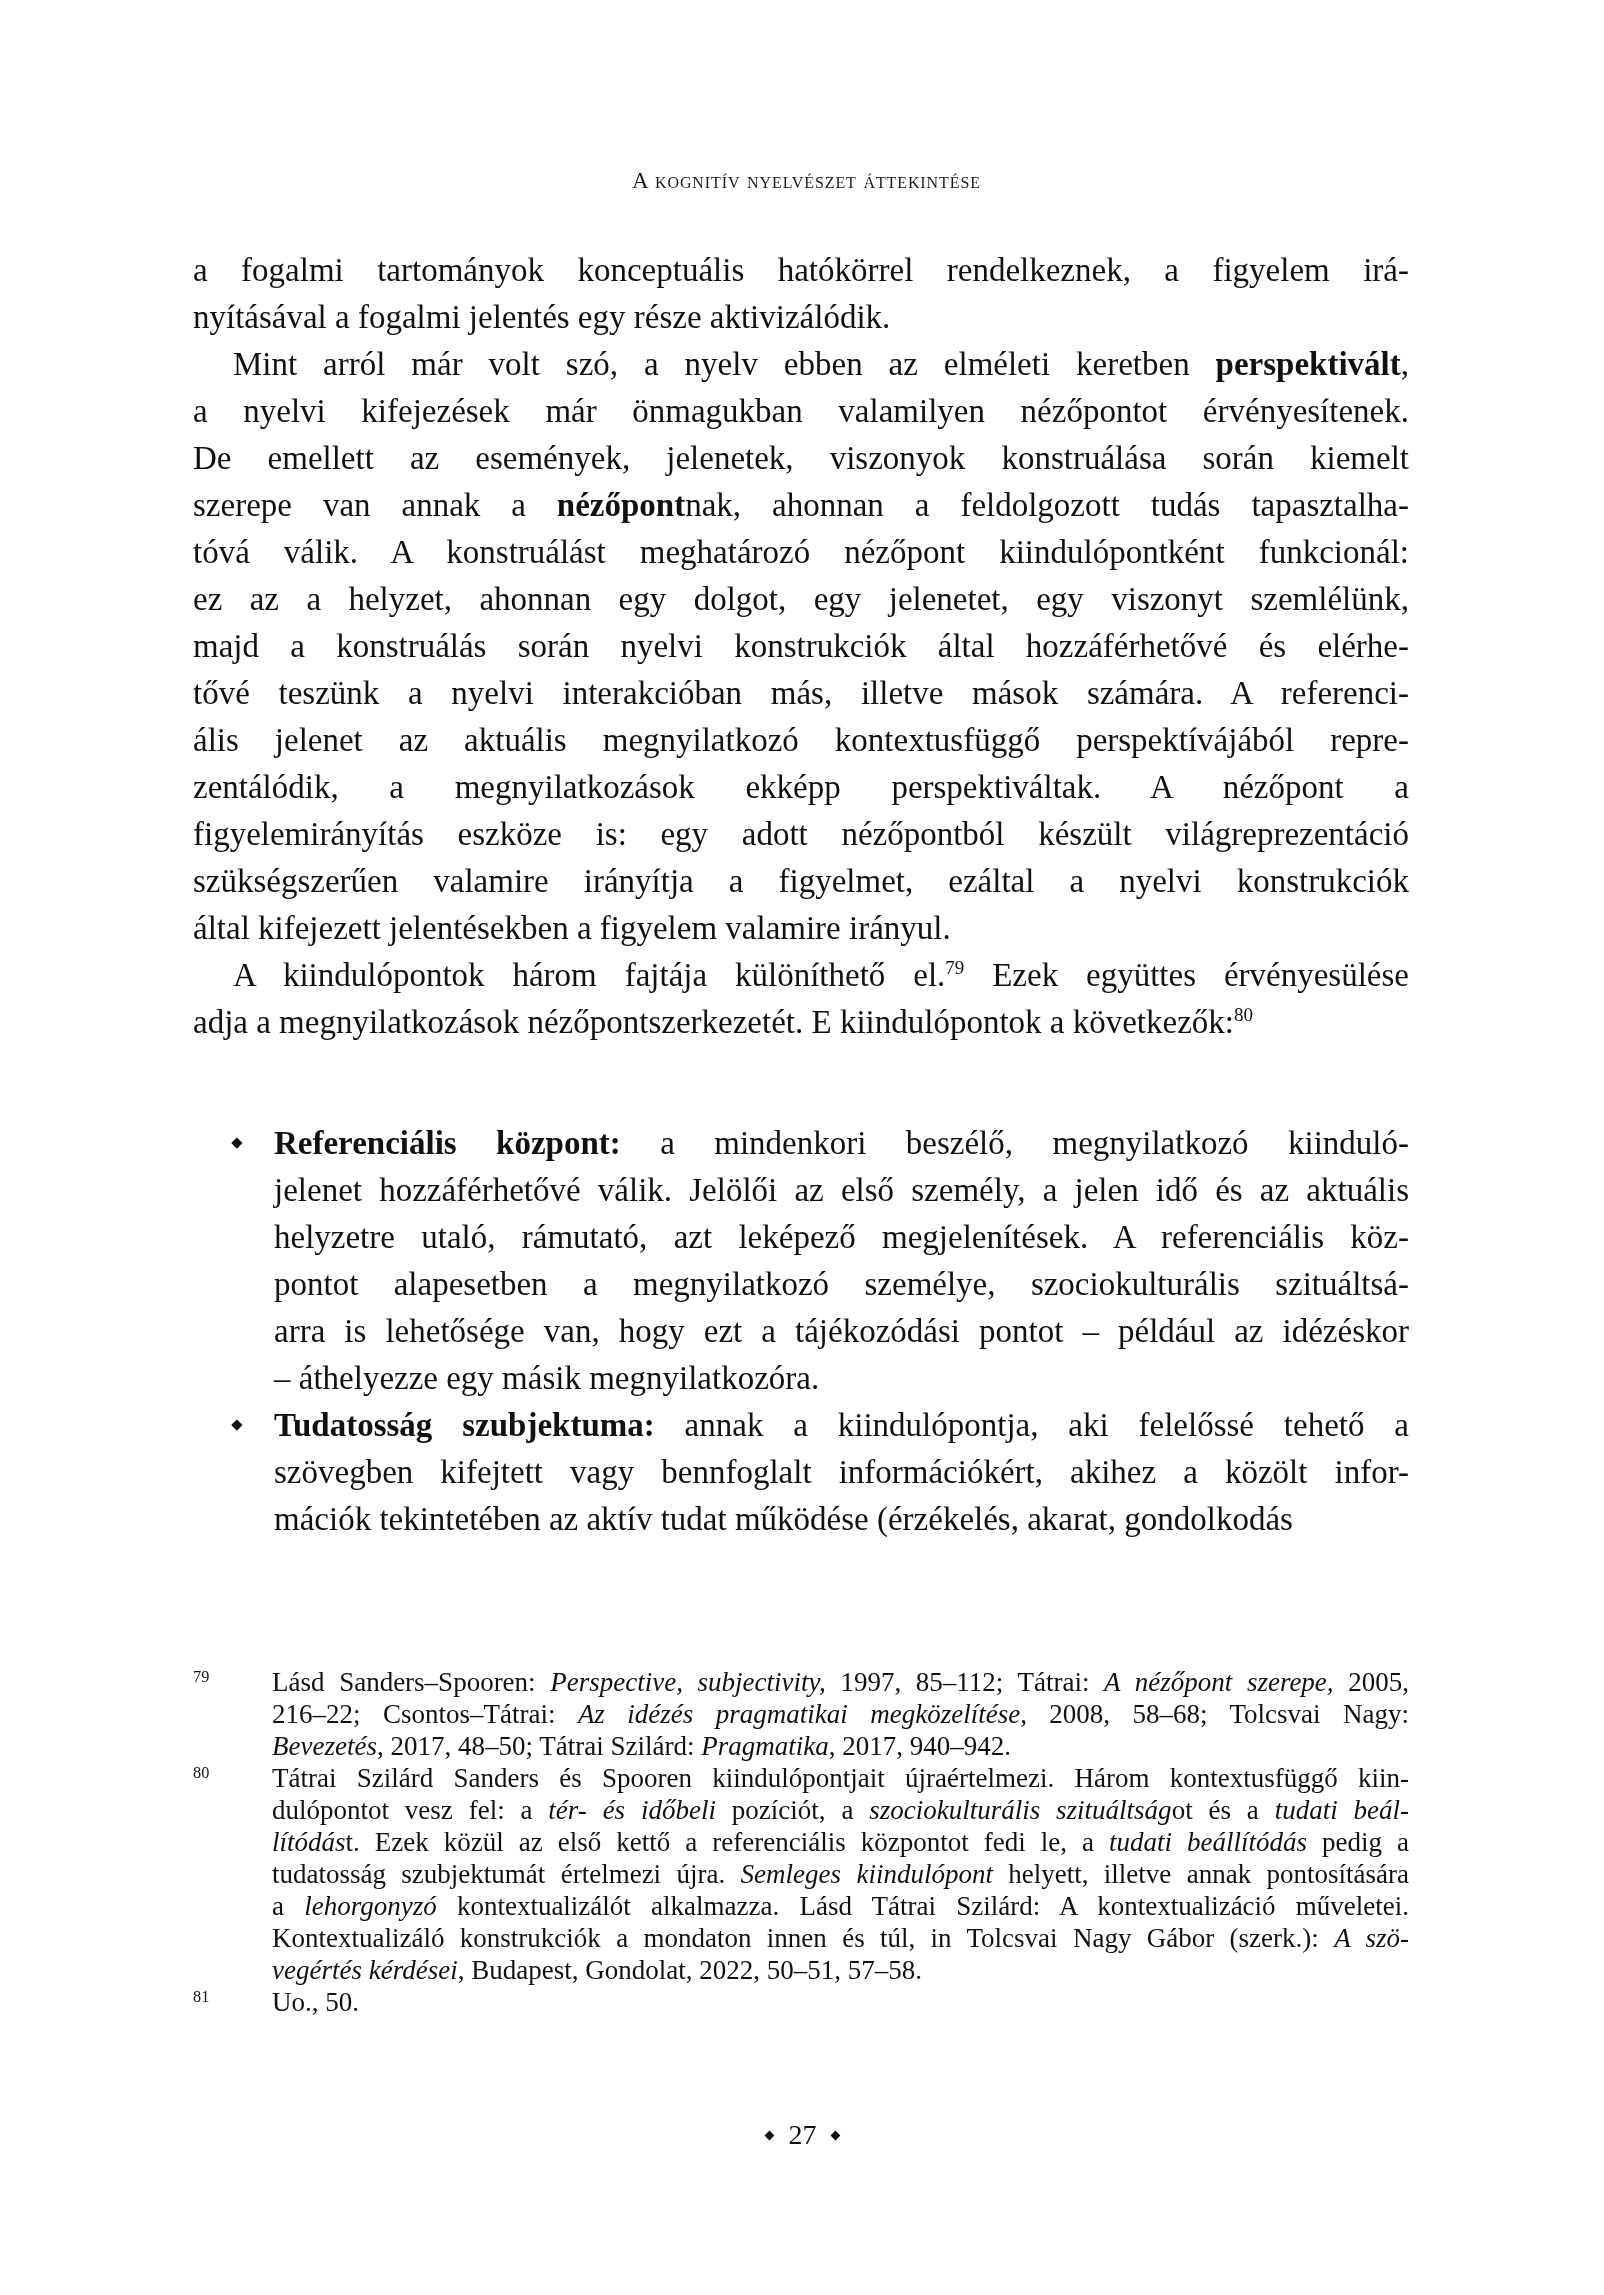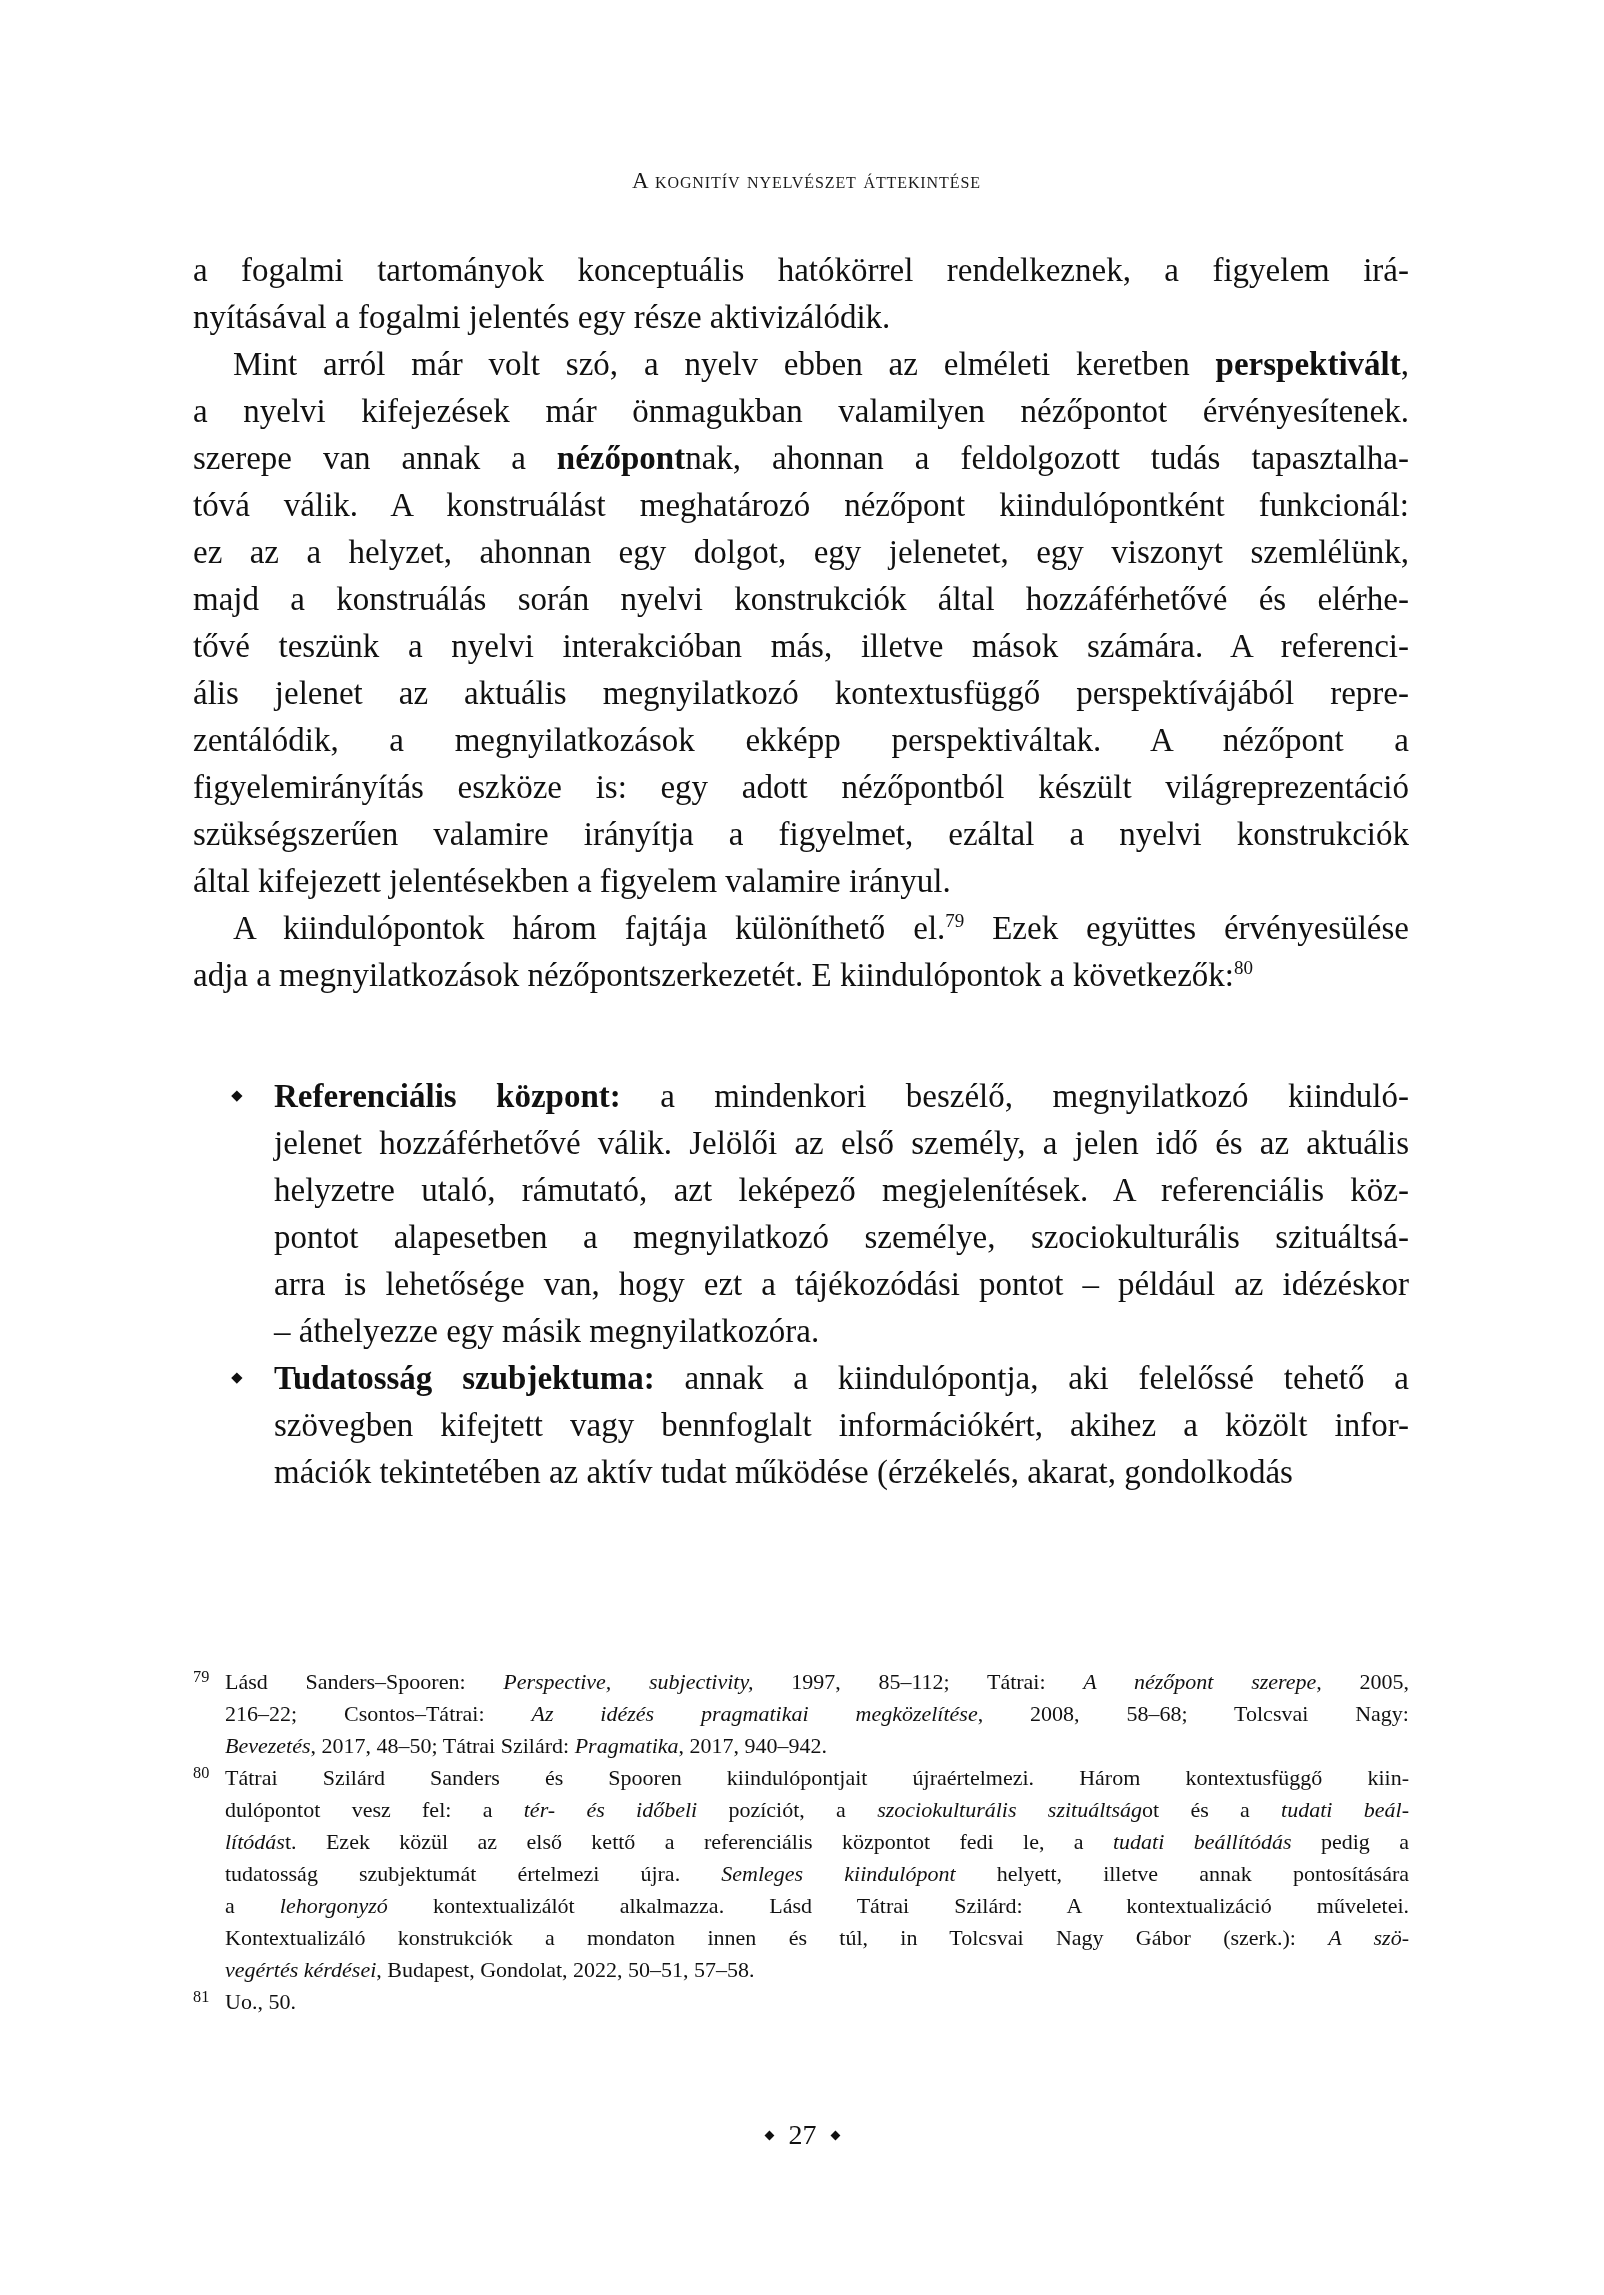--- a/index.html
+++ b/index.html
@@ -31,22 +31,22 @@
     b, .b { font-weight: bold; }
     i, .i { font-style: italic; }
     sup.fnref { font-size: 19px; vertical-align: 12px; line-height: 0; }
 
     .footnotes { position: absolute; left: 193px; top: 1666px; width: 1216px; }
     .fn { position: relative; padding-left: 32px; }
     .fn-num {
       position: absolute; left: 0; top: 3.4px; font-size: 16.3px; line-height: 16.3px;
     }
     .fn-line {
-      font-size: 22px; line-height: 32px; height: 32px;
-      white-space: nowrap; text-align: justify; text-align-last: justify;
+      font-size: 27px; line-height: 32px; height: 32px;
+      white-space: nowrap; text-align: justify; text-align-last: justify; margin-left: 47px;
     }
     .fn-line.last { text-align-last: left; }
 
     .page-number {
       position: absolute; top: 2119px; left: 0; width: 1605px;
       text-align: center; font-size: 28px;
     }
     .pn-diamond {
       display: inline-block; width: 6.9px; height: 6.9px; background: #111111;
       transform: rotate(45deg); vertical-align: middle; margin: 0 15.5px; position: relative; top: -2.6px;
@@ -59,20 +59,21 @@
 
 <div class="page-body">
   <div id="paragraphs">
       <div>
         <div class="line"><span>a fogalmi tartományok konceptuális hatókörrel rendelkeznek, a figyelem irá-</span></div>
         <div class="line last"><span>nyításával a fogalmi jelentés egy része aktivizálódik.</span></div>
       </div>
       <div>
         <div class="line indent"><span>Mint arról már volt szó, a nyelv ebben az elméleti keretben </span><span class="b">perspektivált</span><span>,</span></div>
         <div class="line"><span>a nyelvi kifejezések már önmagukban valamilyen nézőpontot érvényesítenek.</span></div>
+        <div class="line"><span>De emellett az események, jelenetek, viszonyok konstruálása során kiemelt</span></div>
         <div class="line"><span>szerepe van annak a </span><span class="b">nézőpont</span><span>nak, ahonnan a feldolgozott tudás tapasztalha-</span></div>
         <div class="line"><span>tóvá válik. A konstruálást meghatározó nézőpont kiindulópontként funkcionál:</span></div>
         <div class="line"><span>ez az a helyzet, ahonnan egy dolgot, egy jelenetet, egy viszonyt szemlélünk,</span></div>
         <div class="line"><span>majd a konstruálás során nyelvi konstrukciók által hozzáférhetővé és elérhe-</span></div>
         <div class="line"><span>tővé teszünk a nyelvi interakcióban más, illetve mások számára. A referenci-</span></div>
         <div class="line"><span>ális jelenet az aktuális megnyilatkozó kontextusfüggő perspektívájából repre-</span></div>
         <div class="line"><span>zentálódik, a megnyilatkozások ekképp perspektiváltak. A nézőpont a</span></div>
         <div class="line"><span>figyelemirányítás eszköze is: egy adott nézőpontból készült világreprezentáció</span></div>
         <div class="line"><span>szükségszerűen valamire irányítja a figyelmet, ezáltal a nyelvi konstrukciók</span></div>
         <div class="line last"><span>által kifejezett jelentésekben a figyelem valamire irányul.</span></div>

